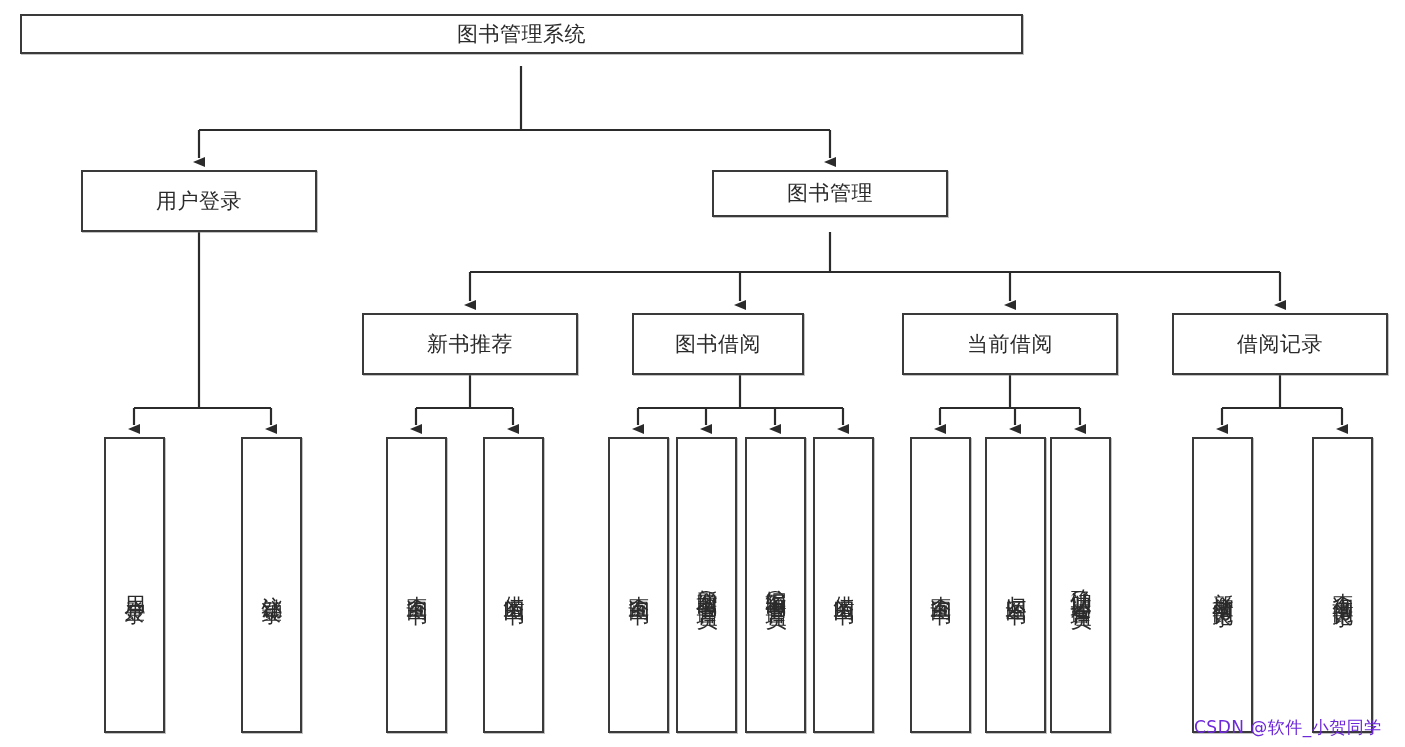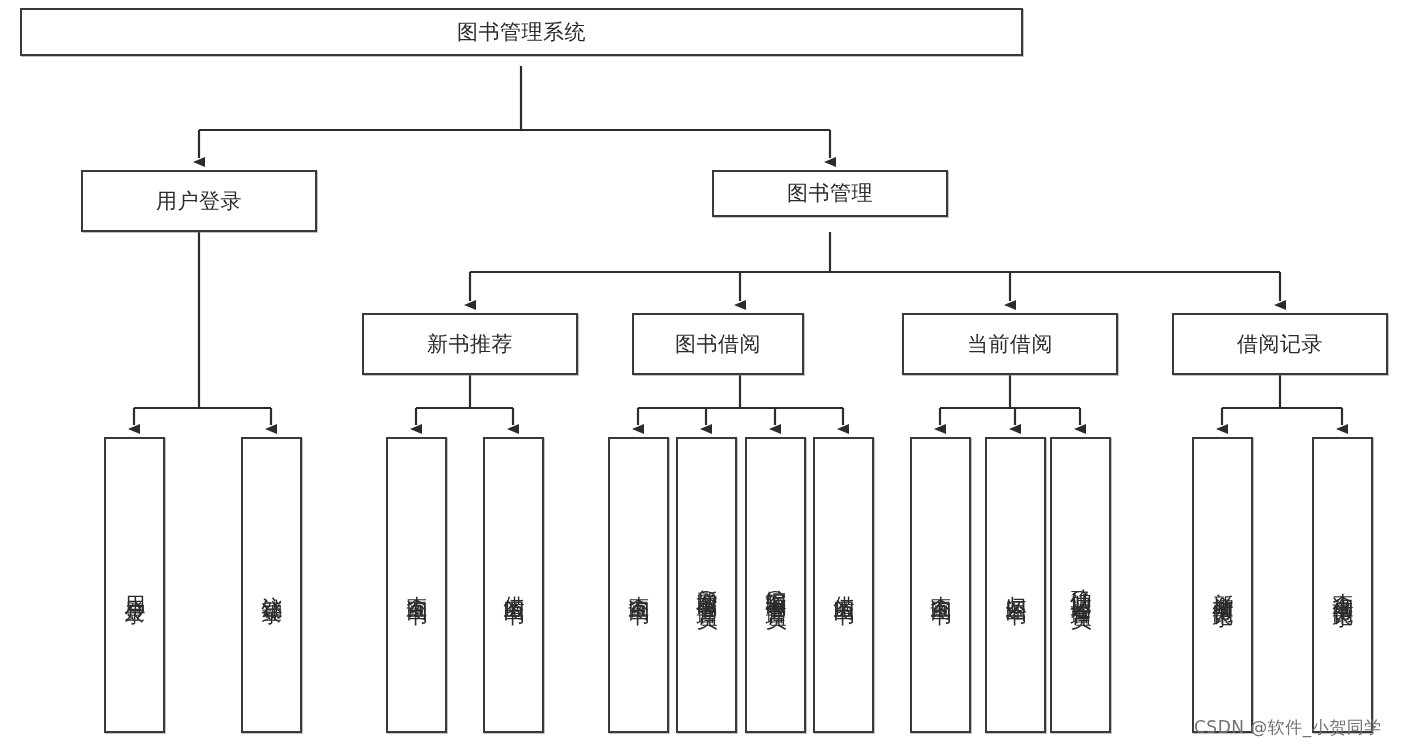--- a/index.html
+++ b/index.html
@@ -55,21 +55,21 @@
   .node.vertical .node-label {
     writing-mode: vertical-rl;
     text-orientation: upright;
     font-size: 21px;
     letter-spacing: 3px;
     line-height: 1.1;
     white-space: nowrap;
   }
   .watermark {
     position: absolute;
-    color: #737373;
+    color: #6d28d9;
     font-size: 17px;
     letter-spacing: 0.5px;
     white-space: nowrap;
     user-select: none;
   }
 </style>
 </head>
 <body>
 
 <div id="diagram-root">
@@ -117,21 +117,21 @@
       <path d="M 1015,408 L 1015,425" marker-end="url(#arrow)"></path>
       <path d="M 1080,408 L 1080,425" marker-end="url(#arrow)"></path>
 
       <path d="M 1280,375 L 1280,408"></path>
       <path d="M 1222,408 L 1342,408"></path>
       <path d="M 1222,408 L 1222,425" marker-end="url(#arrow)"></path>
       <path d="M 1342,408 L 1342,425" marker-end="url(#arrow)"></path>
     </g>
   </svg>
 
-  <div class="node horizontal" style="left:20px; top:8px; width:1003px; height:48px;">
+  <div class="node horizontal" style="left:20px; top:14px; width:1003px; height:40px;">
     <span class="node-label">图书管理系统</span>
   </div>
 
   <div class="node horizontal" style="left:81px; top:170px; width:236px; height:62px;">
     <span class="node-label">用户登录</span>
   </div>
   <div class="node horizontal" style="left:712px; top:170px; width:236px; height:47px;">
     <span class="node-label">图书管理</span>
   </div>
 

